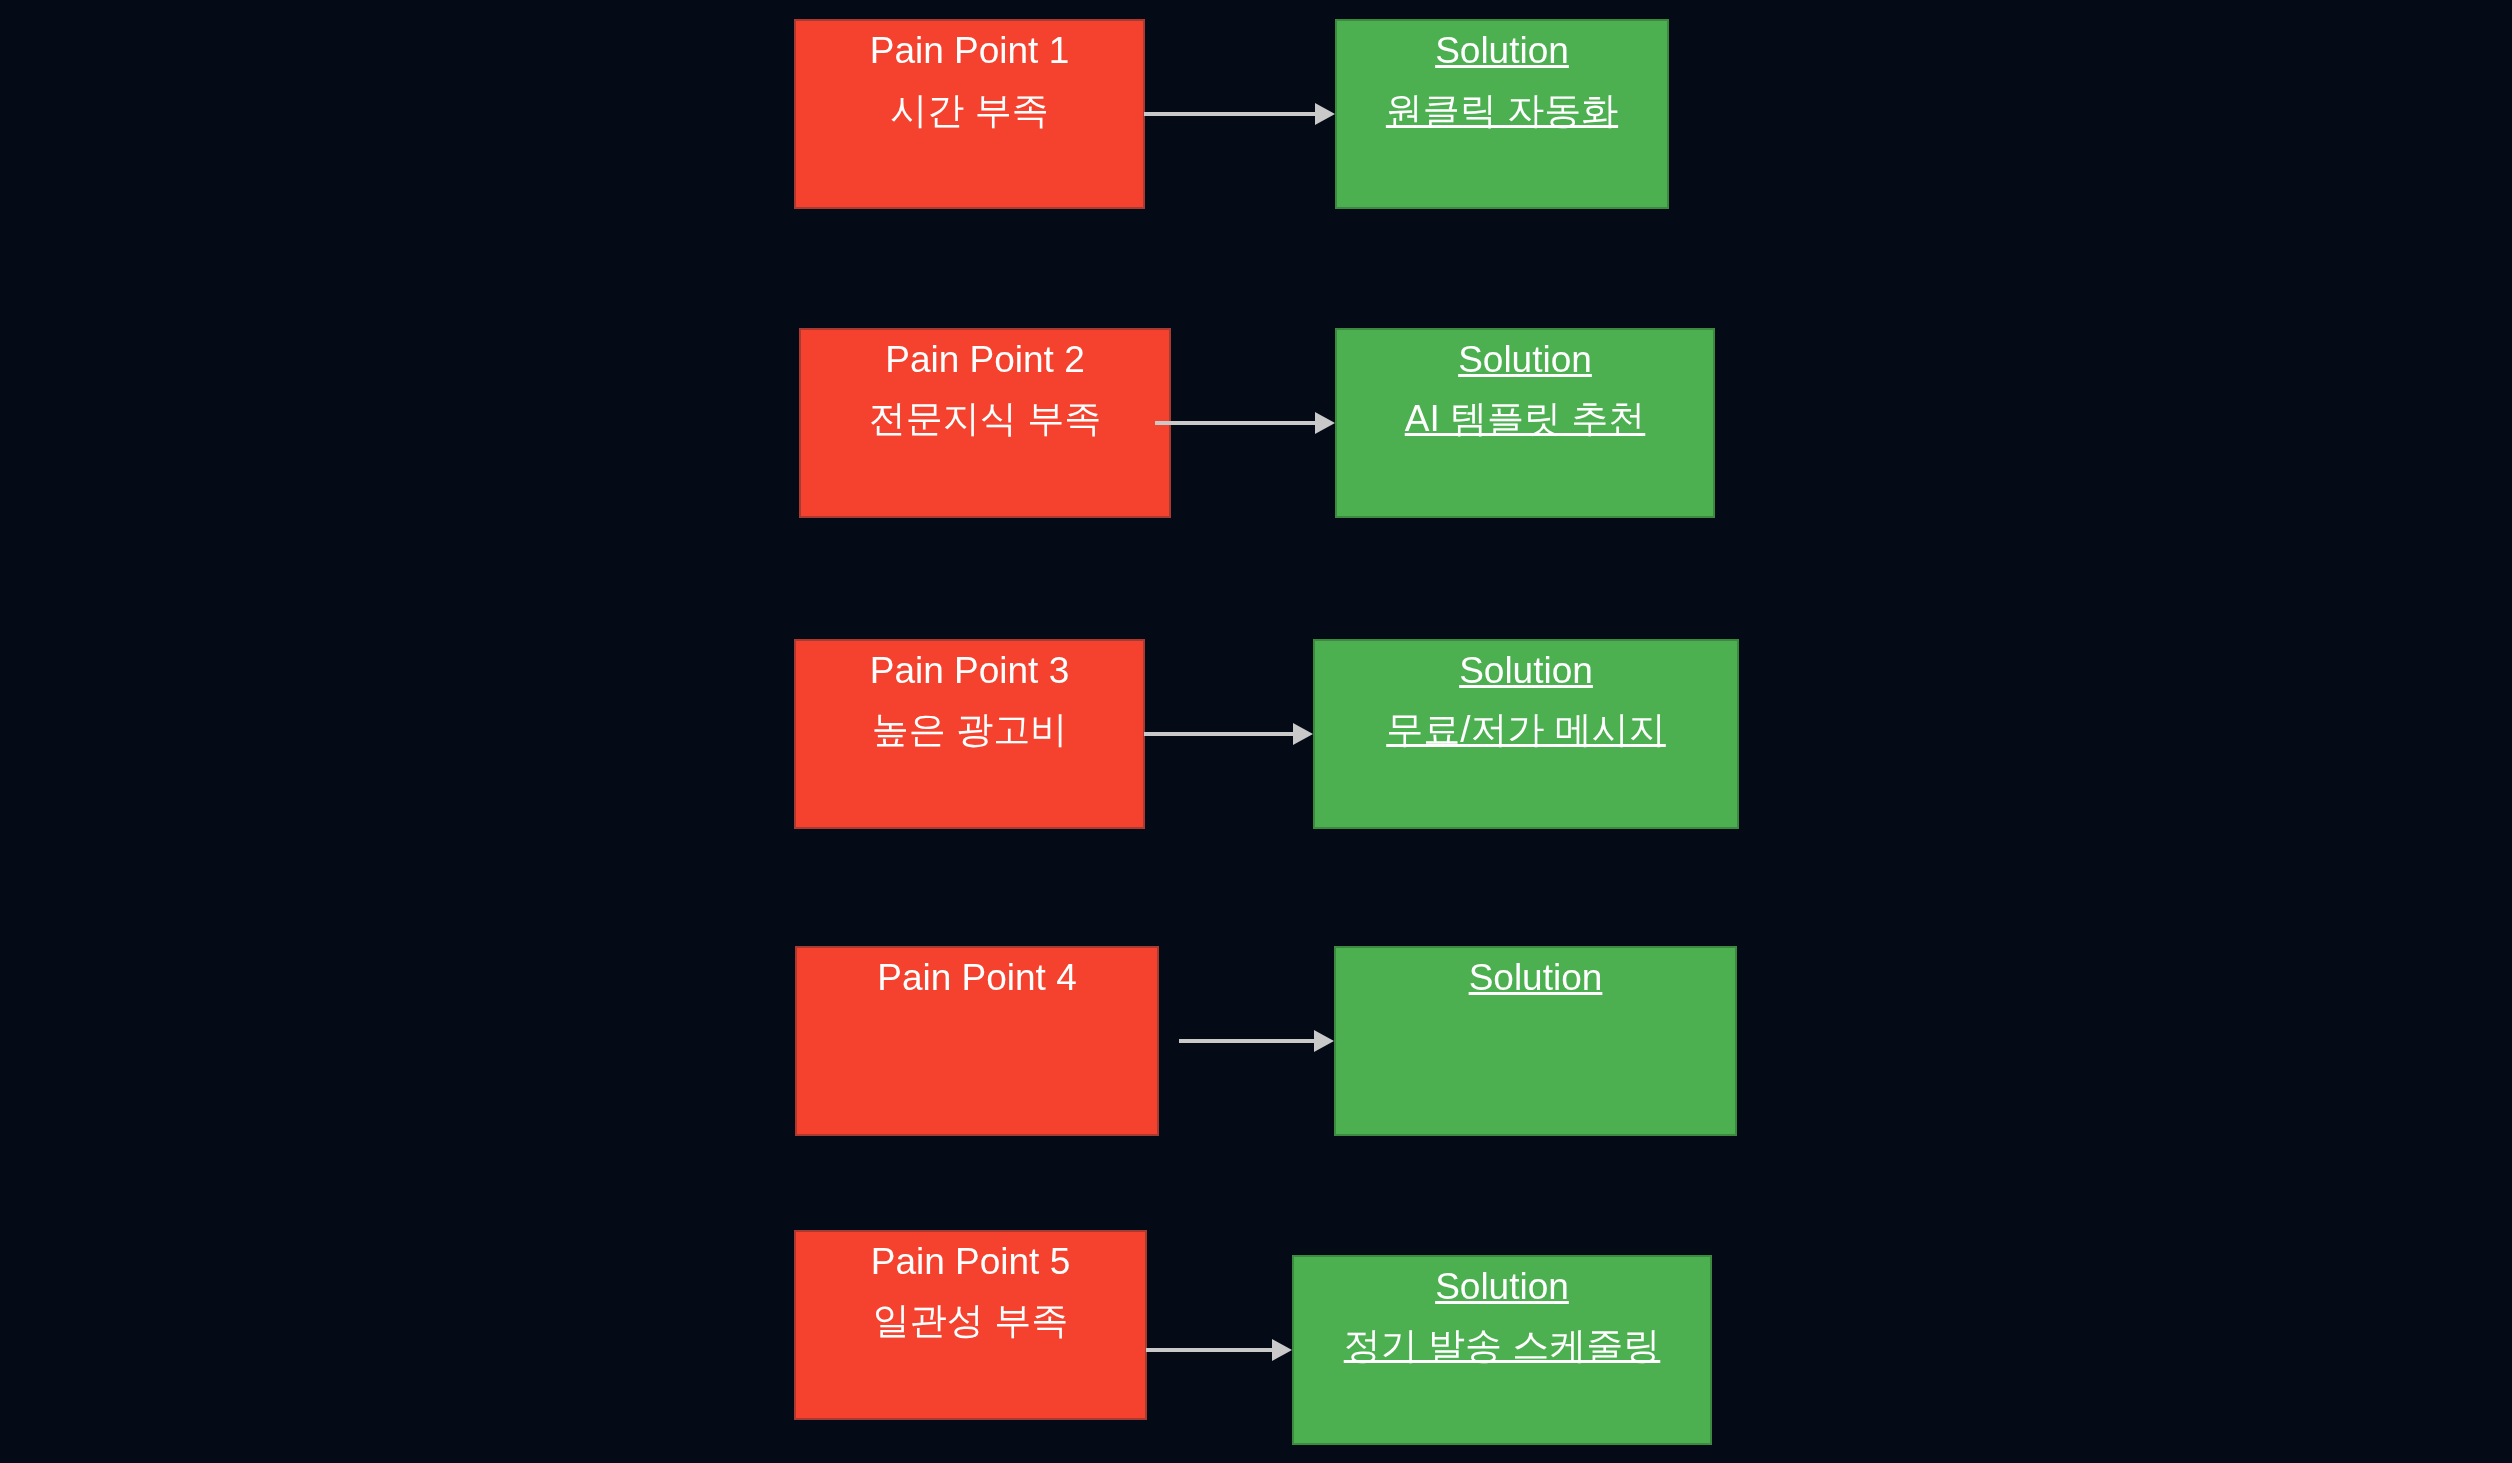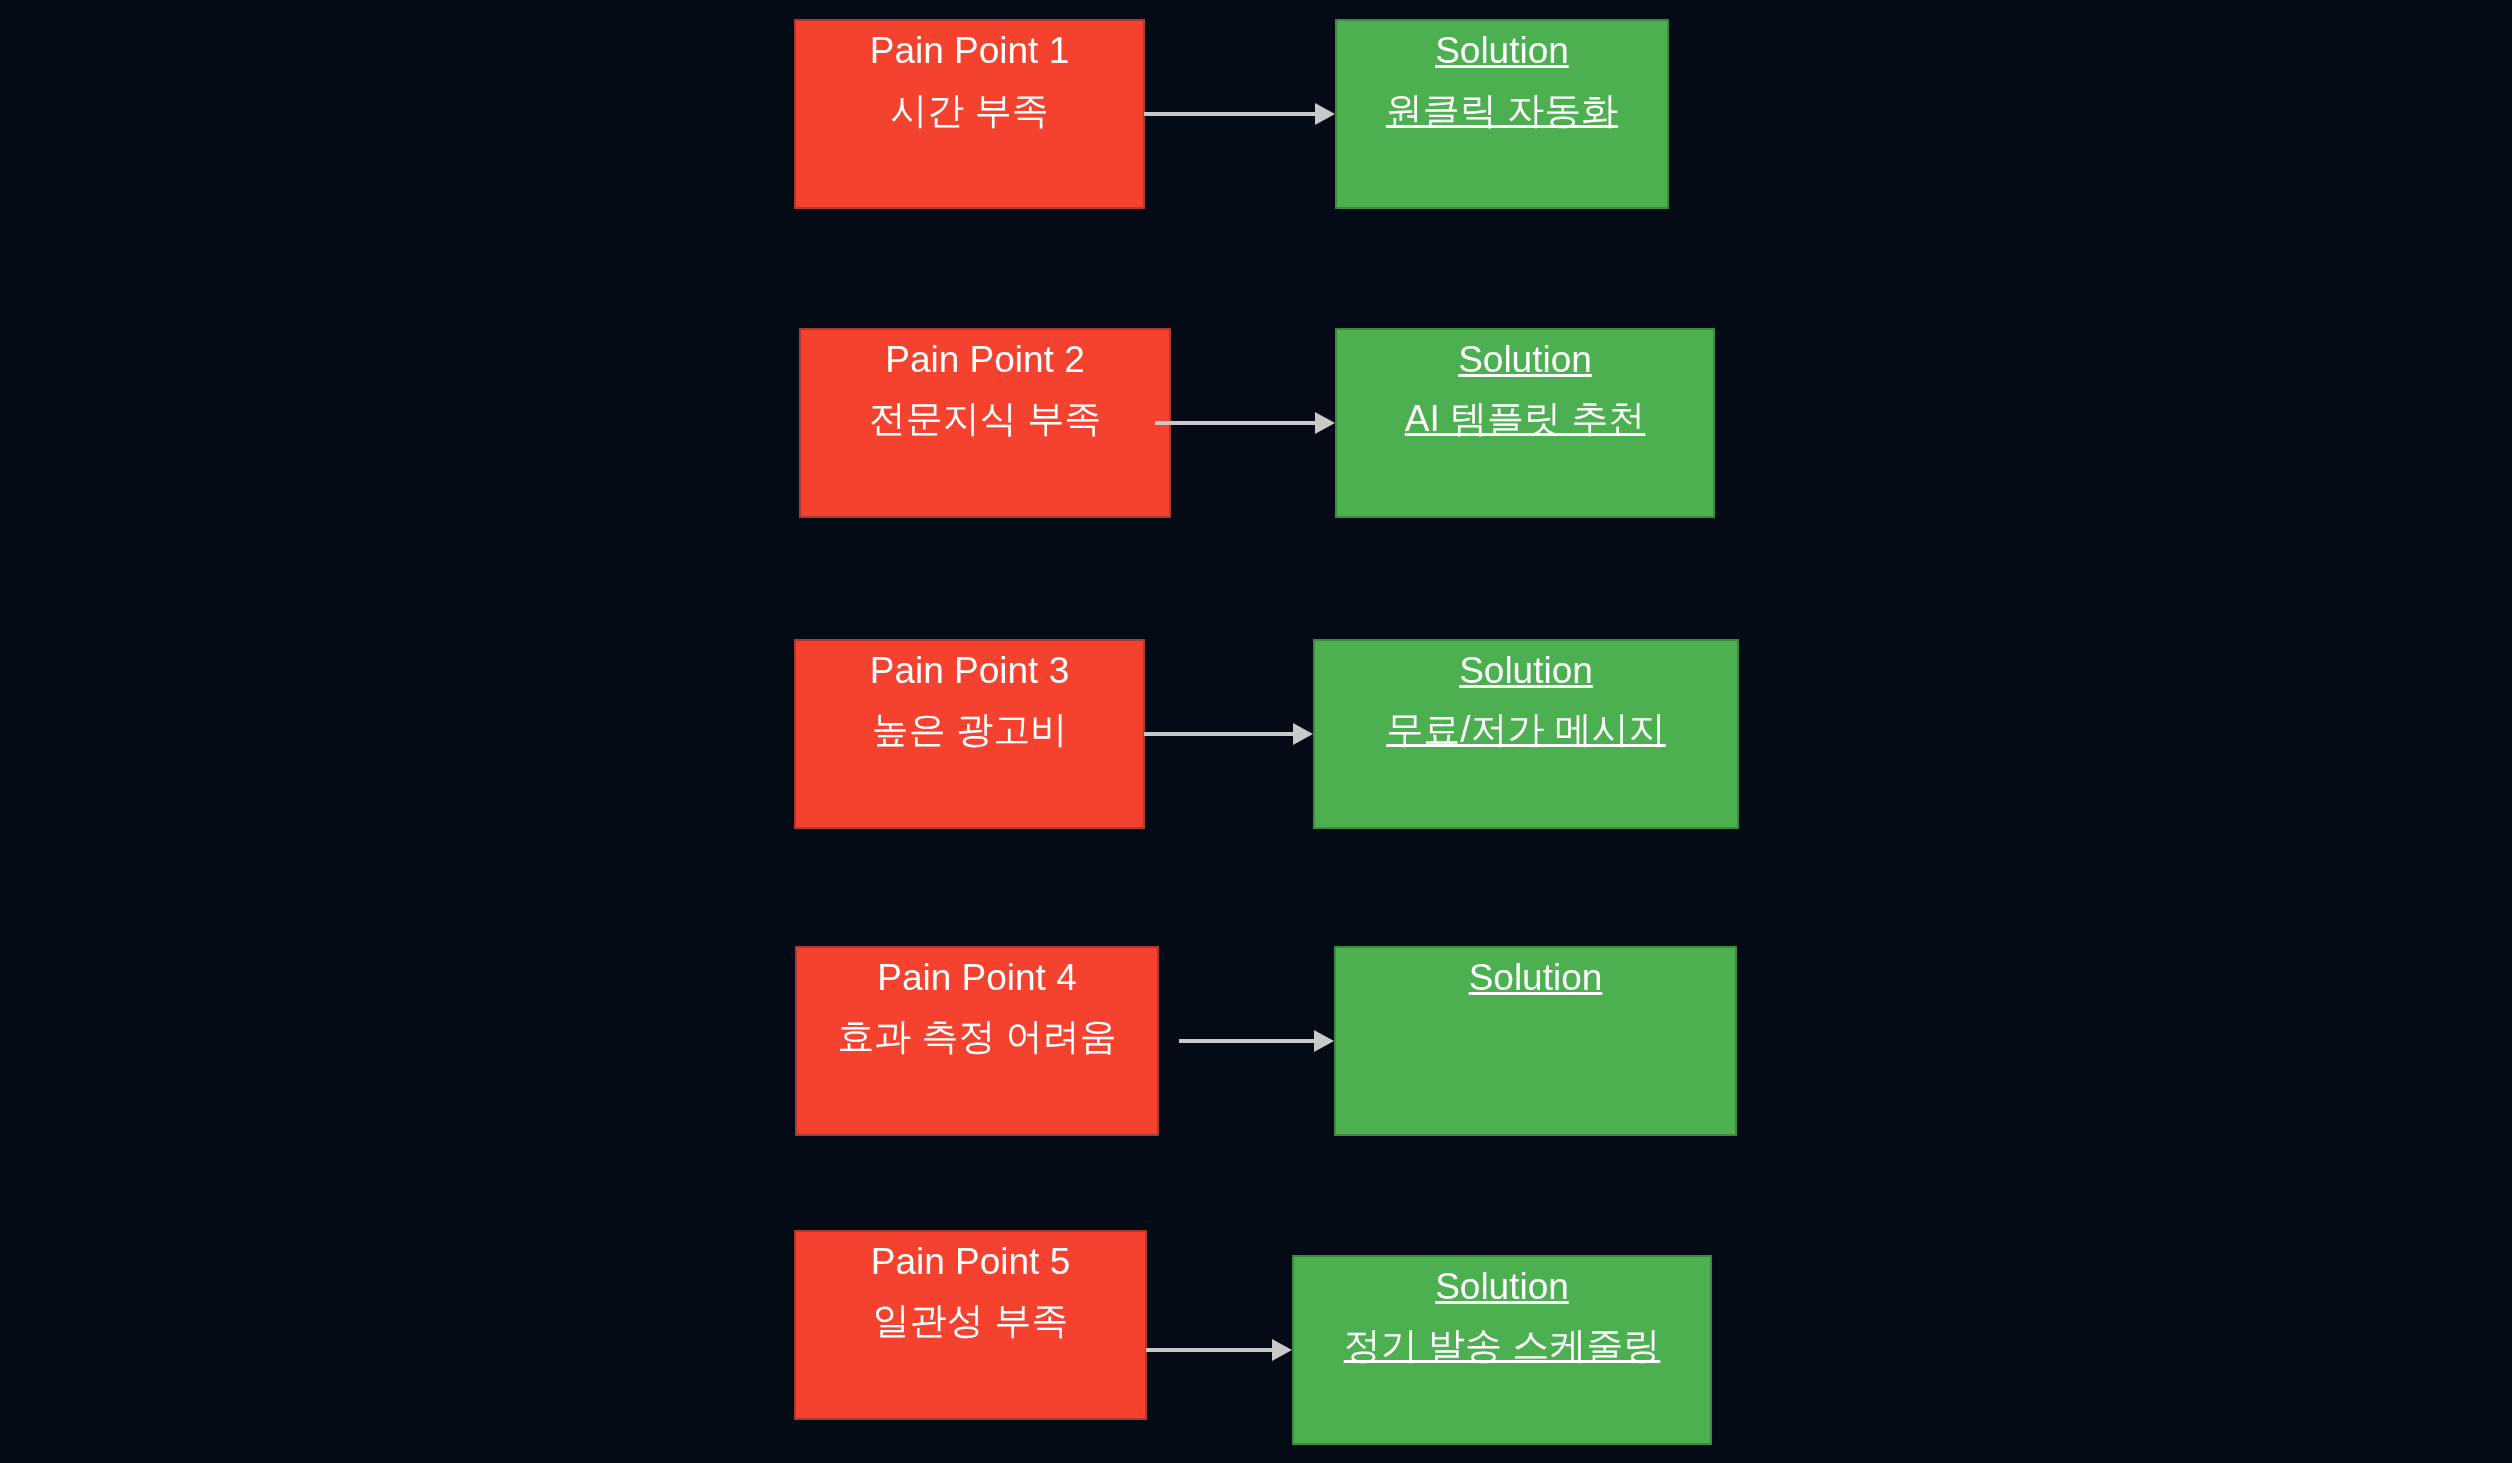--- a/index.html
+++ b/index.html
@@ -111,21 +111,20 @@
     </div>
     <div class="box solution" style="left:1313px; top:639px; width:426px;">
       <div class="box-title">Solution</div>
       <div class="box-subtitle">무료/저가 메시지</div>
     </div>
   </div>
 
   <div>
     <div class="box pain" style="left:759px; top:946px; width:364px;margin-left:36px;">
       <div class="box-title">Pain Point 4</div>
-      <div class="box-subtitle">효과 측정 어려움</div>
     </div>
     <div class="arrow" style="left:1179px; top:1030px; width:155px;">
       <div class="arrow-line"></div>
       <div class="arrow-head"></div>
     </div>
     <div class="box solution" style="left:1334px; top:946px; width:403px;">
       <div class="box-title">Solution</div>
     </div>
   </div>
 

